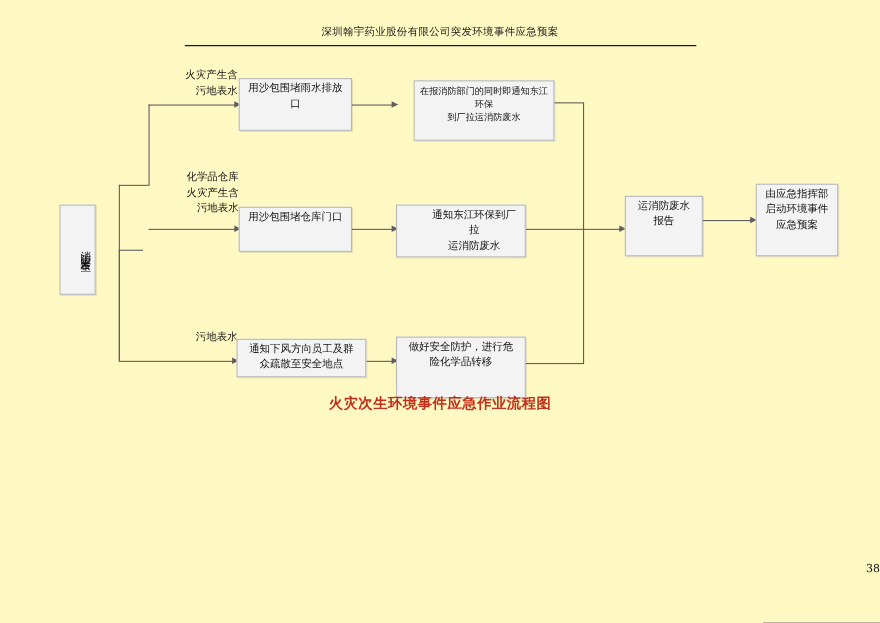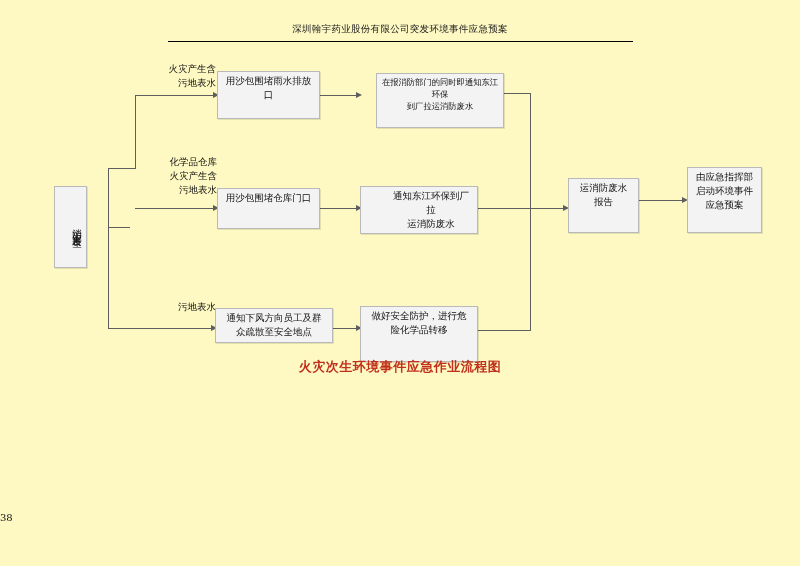--- a/index.html
+++ b/index.html
@@ -108,21 +108,21 @@
     font-family: "DejaVu Serif", "Liberation Serif", serif;
     letter-spacing: 0.5px;
   }
 
   
   #page-number {
     position: absolute;
     left: 0;
     top: 512px;
     width: 800px;
-    text-align: left;
+    text-align: right;
     font-size: 10px;
     color: #111111;
     font-family: "DejaVu Serif", "Liberation Serif", serif;
   }
 </style>
 </head>
 <body>
 
 <div id="page">
 

